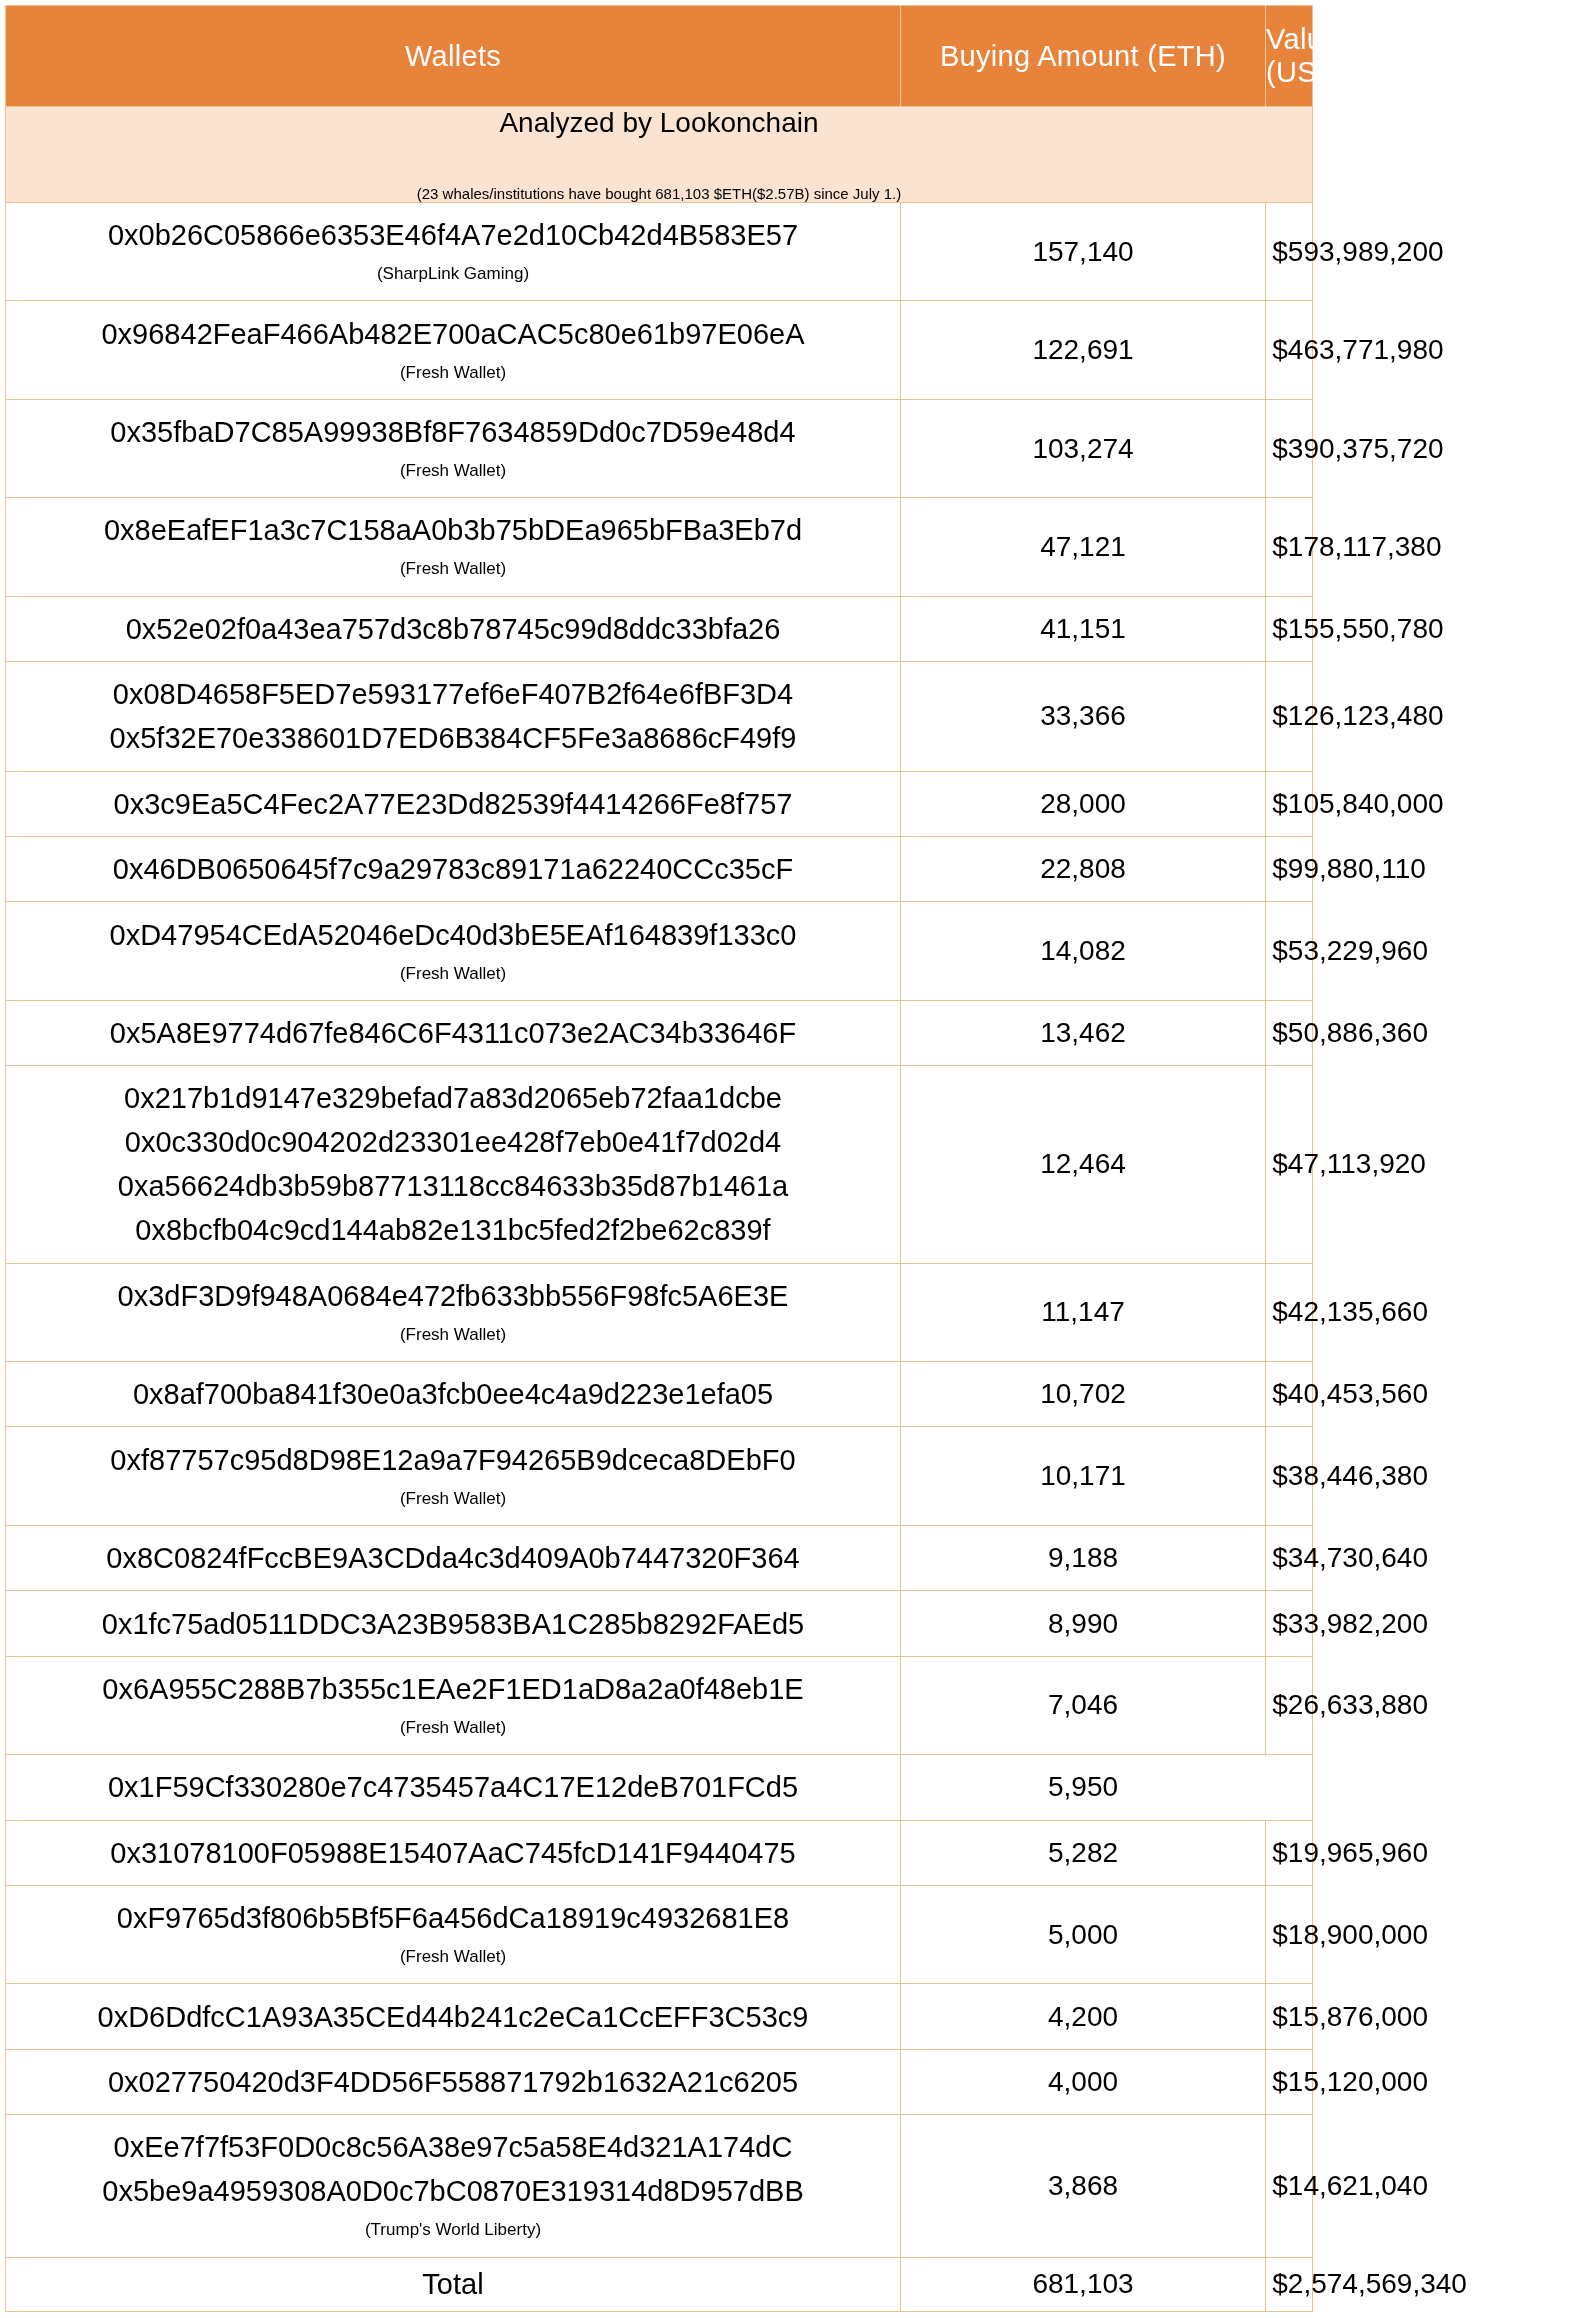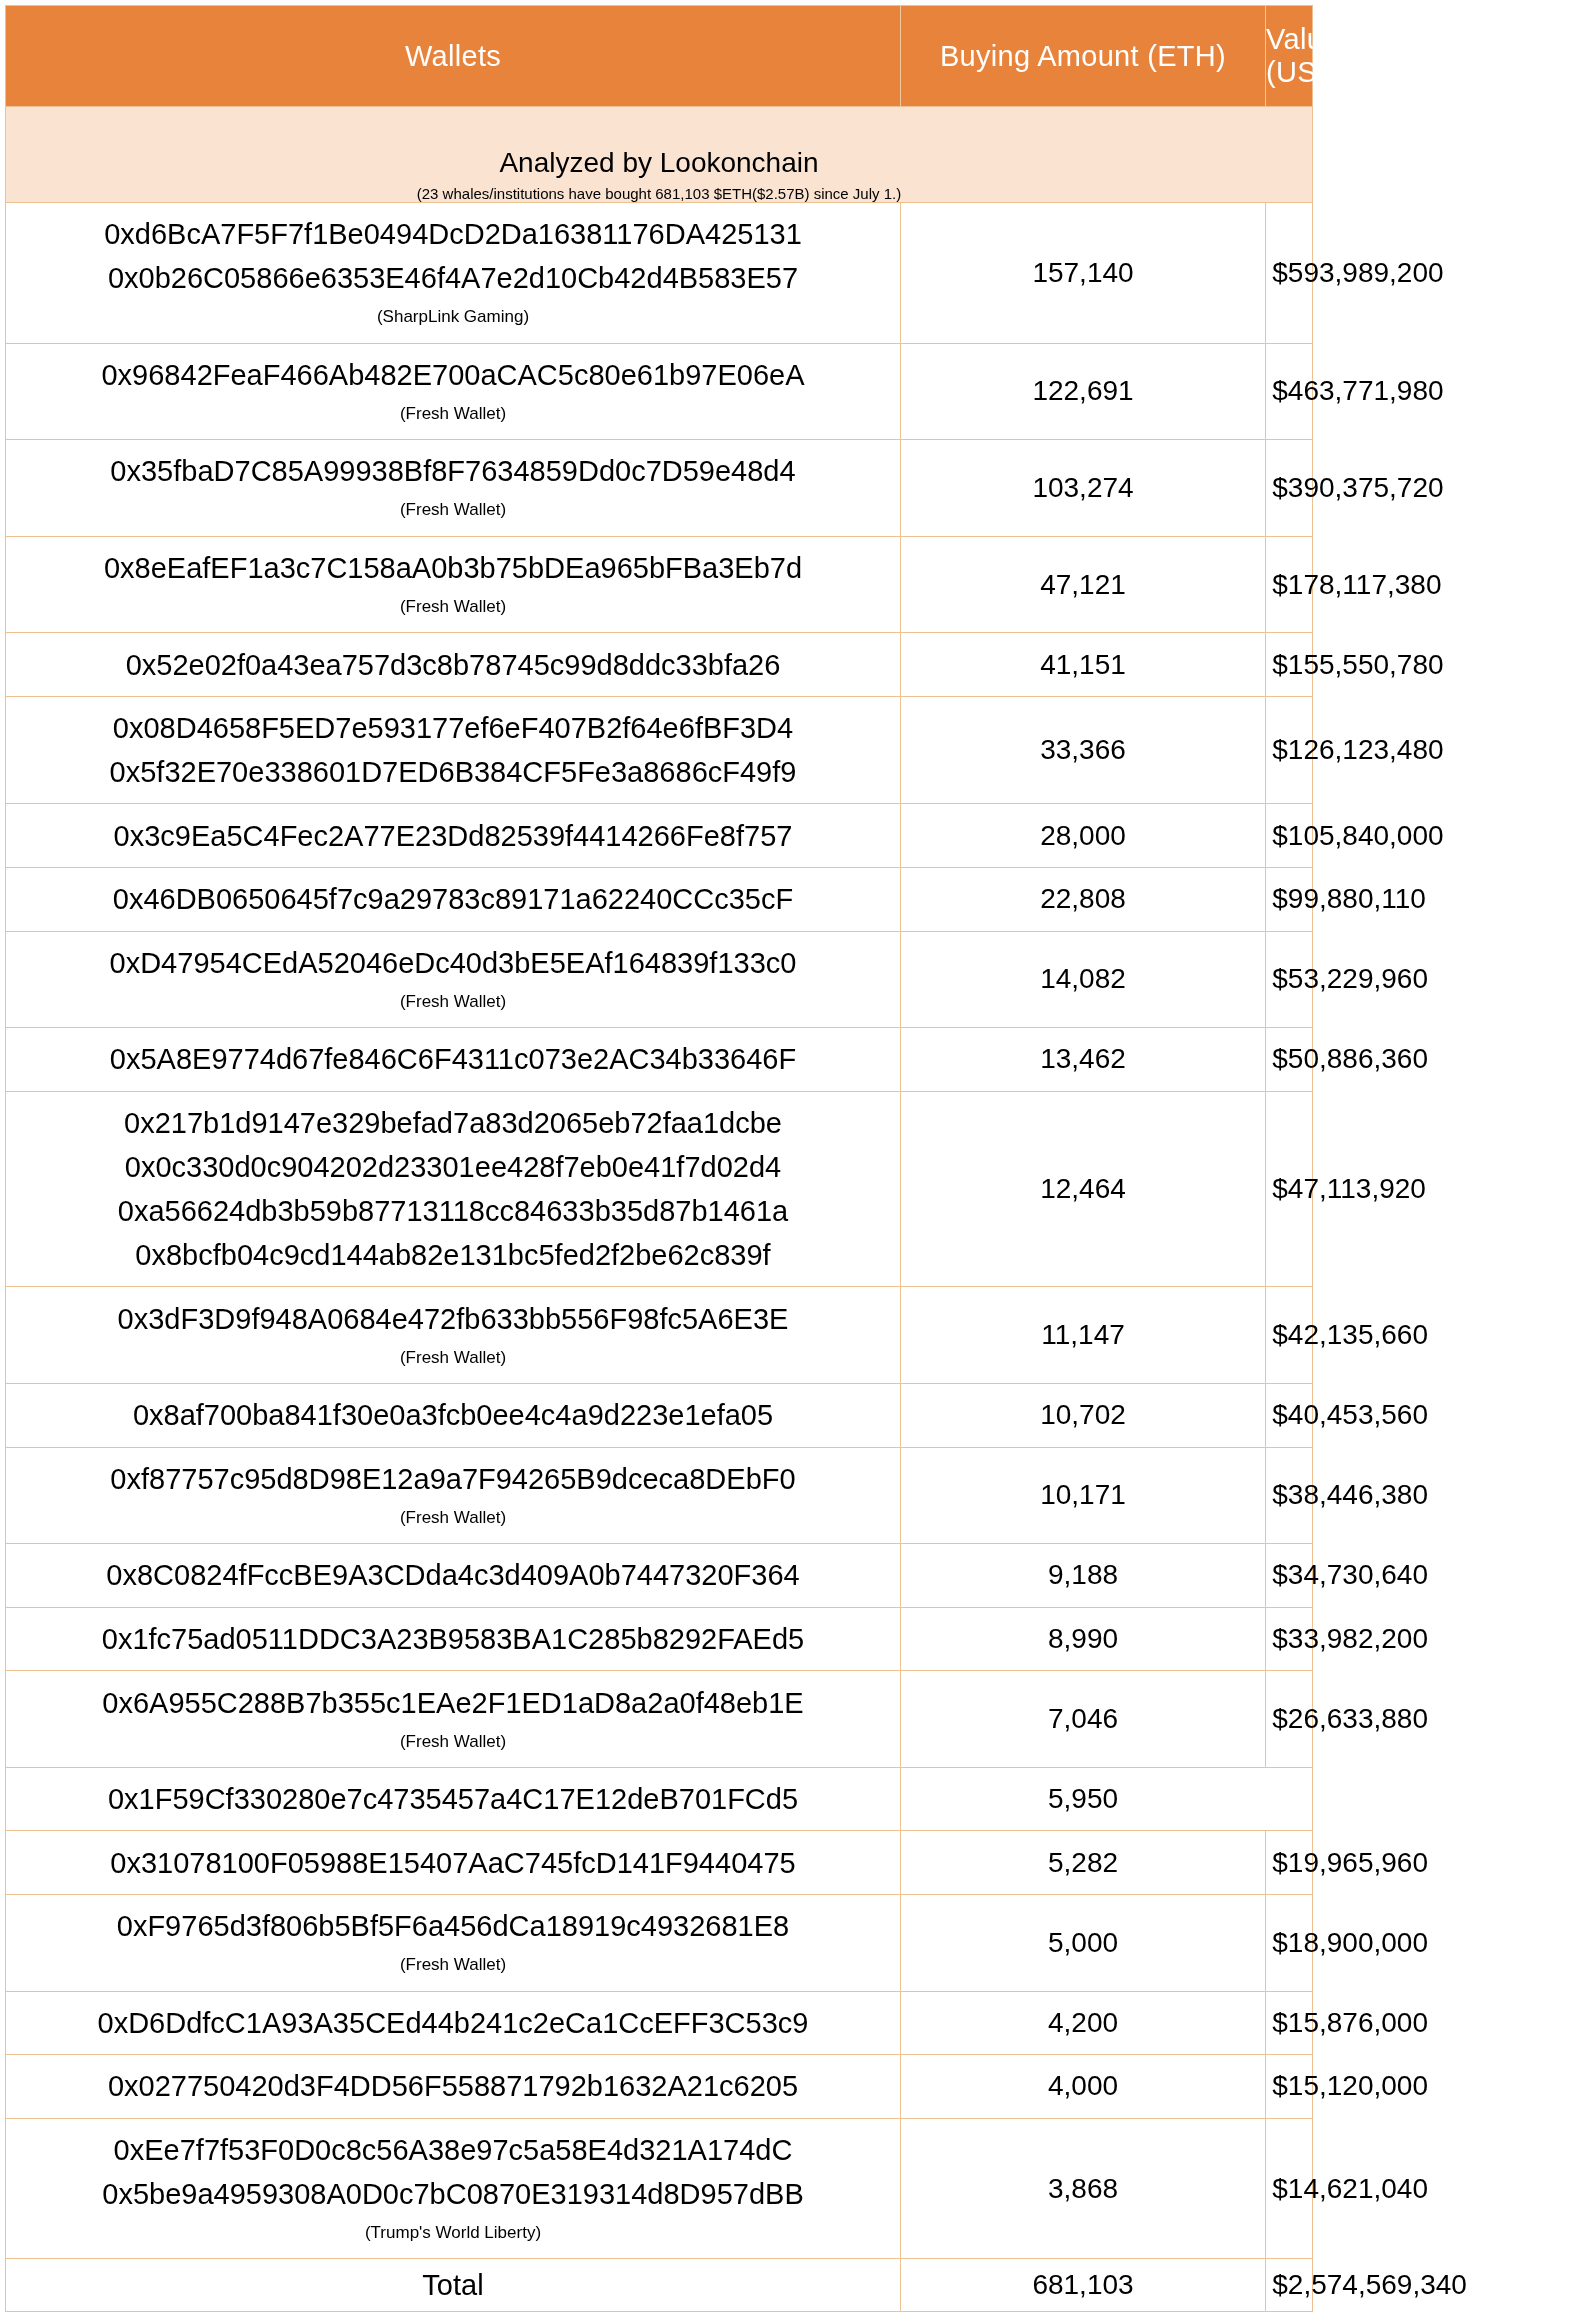--- a/index.html
+++ b/index.html
@@ -25,21 +25,21 @@
   }
   .hcell{
     display:flex;align-items:center;justify-content:center;
     font-size:29px;letter-spacing:0.3px;
   }
   .hcell + .hcell{border-left:1.9px solid #f2c79b;}
   .banner{
     flex:0 0 95px;
     background:#fbe3d2;
     border-top:1.3px solid #eec193;
-    display:flex;flex-direction:column;align-items:center;justify-content:flex-end;
+    display:flex;flex-direction:column;align-items:center;justify-content:space-between;
     gap:6.3px;
   }
   .banner-title{font-size:28px;}
   .banner-sub{font-size:15px;}
   .body{flex:1 1 auto;display:flex;flex-direction:column;min-height:0;}
   .rows{display:contents;}
   .row{
     flex:1 1 auto;
     display:grid;grid-template-columns:894px 365px 1fr;
     border-top:1.9px solid #eec193;
@@ -69,21 +69,20 @@
 
   <div class="banner">
     <div class="banner-title">Analyzed by Lookonchain</div>
     <div class="banner-sub">(23 whales/institutions have bought 681,103 $ETH($2.57B) since July 1.)</div>
   </div>
 
   <div class="body">
     <div class="rows" id="rows-container">
   <div class="row">
     <div class="cell wallet">
-            <div class="addr">0xd6BcA7F5F7f1Be0494DcD2Da16381176DA425131</div>
             <div class="addr">0x0b26C05866e6353E46f4A7e2d10Cb42d4B583E57</div>
             <div class="sub">(SharpLink Gaming)</div>
           </div>
     <div class="cell num">157,140</div>
     <div class="cell num">$593,989,200</div>
   </div>
 
   <div class="row">
     <div class="cell wallet">
             <div class="addr">0x96842FeaF466Ab482E700aCAC5c80e61b97E06eA</div>

